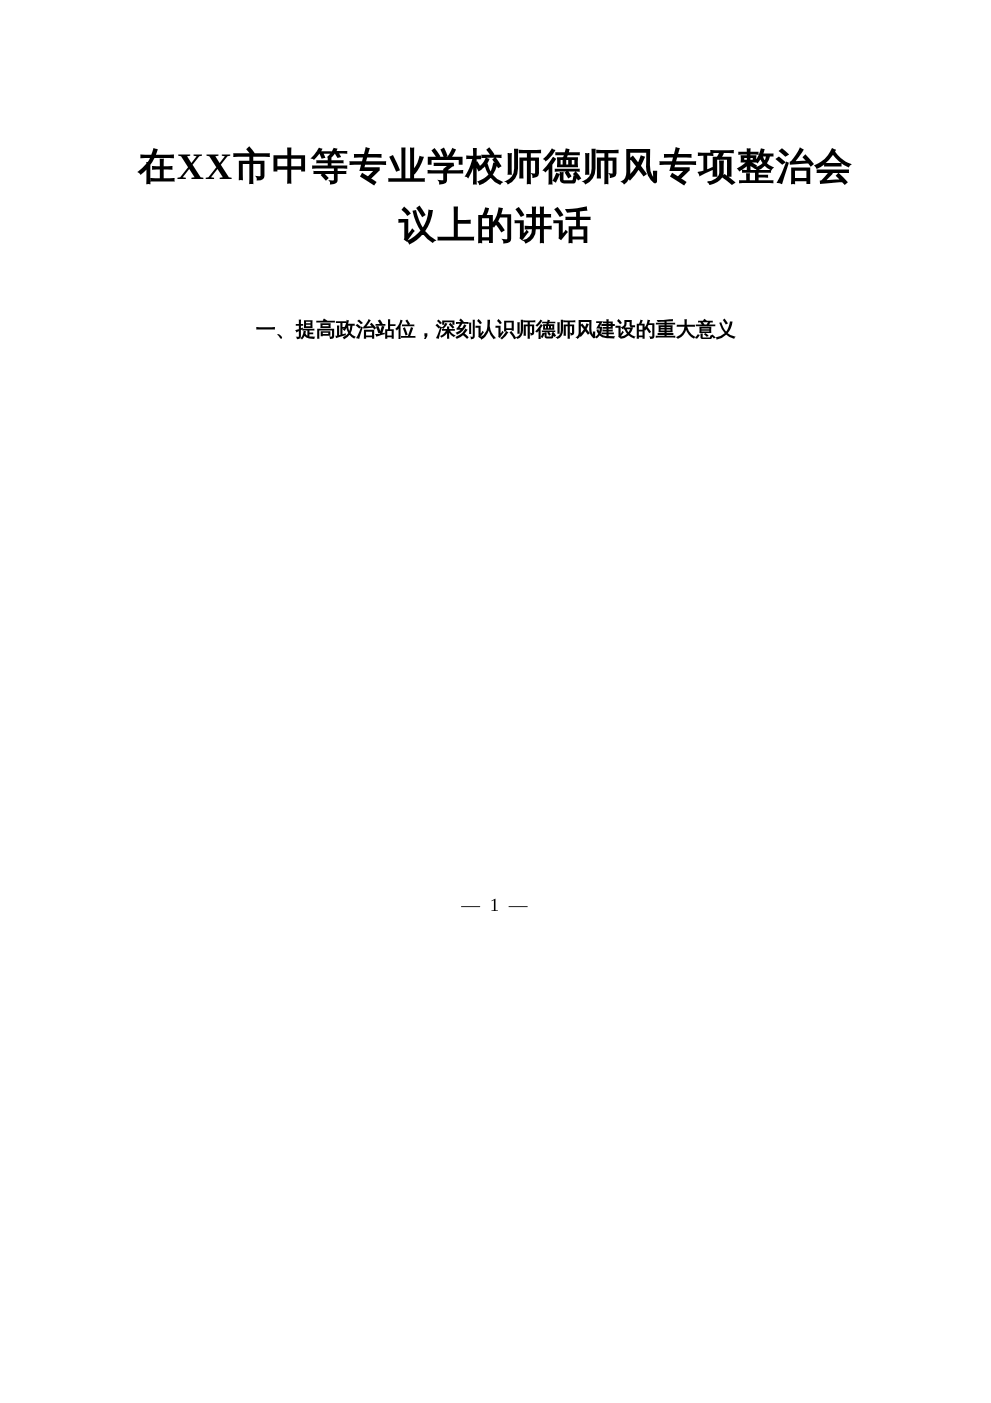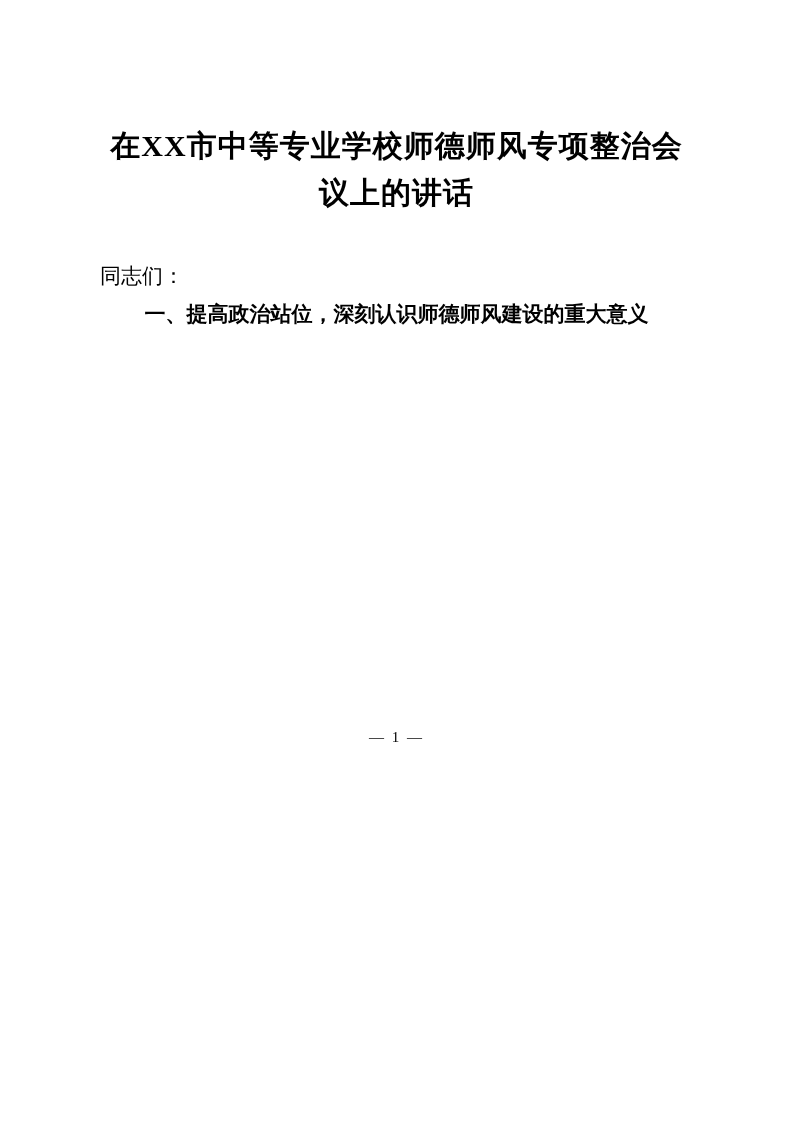--- a/index.html
+++ b/index.html
@@ -2,21 +2,21 @@
 <html><head>
 <meta charset="utf-8">
 <style>
   * { margin: 0; padding: 0; box-sizing: border-box; }
   html, body {
     background: #ffffff;
   }
   .page {
     width: 793px;
     height: 790px;
-    margin: 16px auto;
+    margin: 4px auto;
     background: #ffffff;
     position: relative;
     overflow: hidden;
     color: #000000;
     font-family: "Liberation Serif", "DejaVu Serif", serif;
   }
   .content {
     padding: 106px 100px 0 100px;
   }
   .doc-title {
@@ -35,21 +35,21 @@
   }
   .salutation {
     text-indent: 0;
   }
   .para {
     text-indent: 2em;
   }
   .section-heading {
     font-family: "Liberation Sans", "DejaVu Sans", sans-serif;
     font-weight: bold;
-    font-size: 21px;
+    font-size: 16px;
     line-height: 37px;
     text-align: center;
     text-indent: 0;
   }
   .page-footer {
     position: absolute;
     left: 0;
     right: 0;
     bottom: 60px;
     text-align: center;
@@ -59,21 +59,20 @@
   }
 </style>
 </head>
 <body>
 
 <div class="page">
   <div class="content">
     <h1 class="doc-title">在XX市中等专业学校师德师风专项整治会议上的讲话</h1>
 
     <div class="body-text">
-      <p class="salutation">同志们：</p>
 
 
       <h2 class="section-heading">一、提高政治站位，深刻认识师德师风建设的重大意义</h2>
 
 
     </div>
   </div>
 
   <div class="page-footer">— 1 —</div>
 </div>

